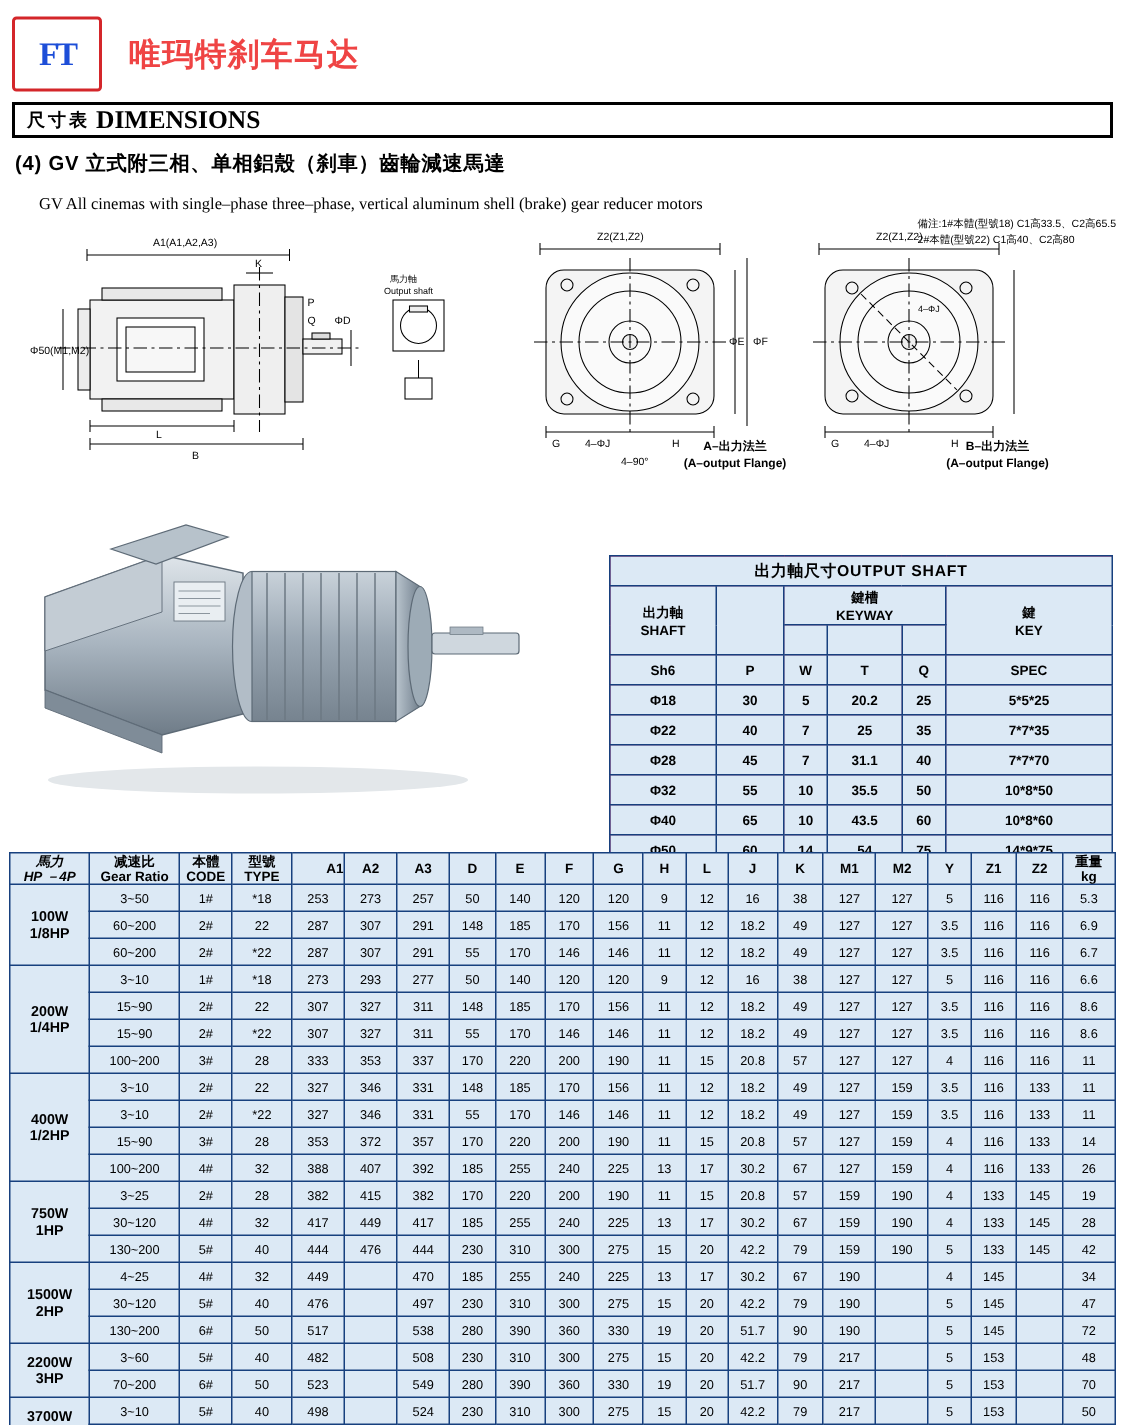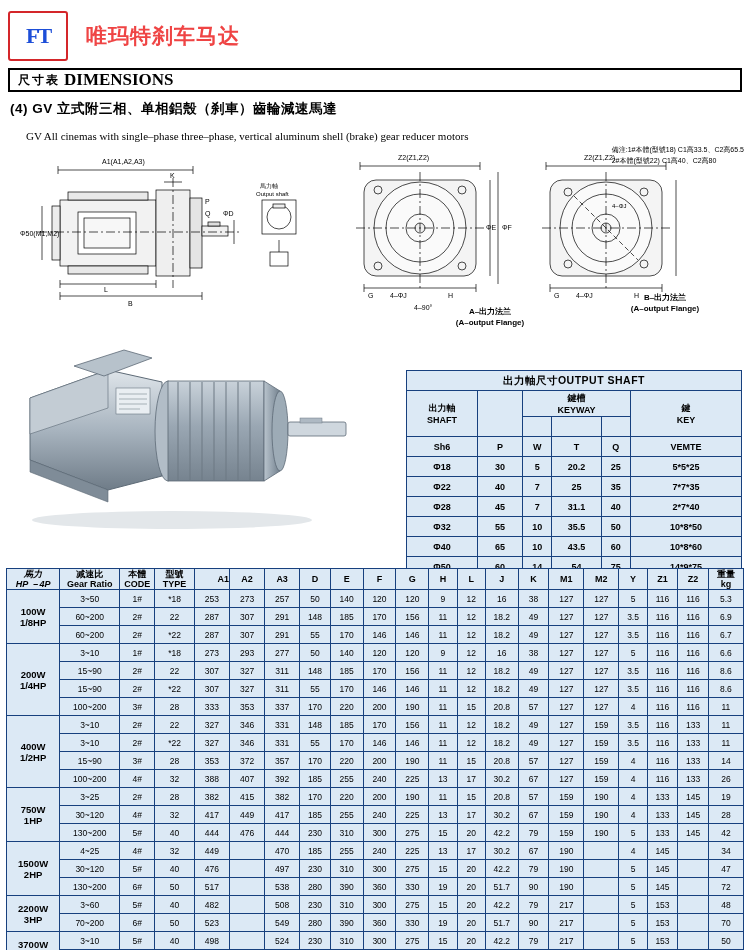--- a/index.html
+++ b/index.html
@@ -281,21 +281,21 @@
       <line x1="146" y1="136" x2="146" y2="144"></line>
       <line x1="160" y1="32" x2="160" y2="128"></line>
     </g>
     <text x="68" y="12" font-size="7" font-family="Liberation Sans">Z2(Z1,Z2)</text>
     <text x="60" y="150" font-size="7" font-family="Liberation Sans">4–ΦJ</text>
     <text x="96" y="60" font-size="6" font-family="Liberation Sans">4–ΦJ</text>
     <text x="38" y="150" font-size="7" font-family="Liberation Sans">G</text>
     <text x="118" y="150" font-size="7" font-family="Liberation Sans">H</text>
   </svg>
 
-  <div class="dwg-label" style="left:430px;top:162px;width:120px;">
+  <div class="dwg-label" style="left:430px;top:148px;width:120px;">
     <div>A–出力法兰</div>
     <div>(A–output Flange)</div>
   </div>
   <div class="dwg-label" style="left:600px;top:148px;width:130px;">
     <div>B–出力法兰</div>
     <div>(A–output Flange)</div>
   </div>
 </div>
 
 <div class="photo-wrap">
@@ -377,21 +377,21 @@
     <td>&nbsp;</td>
     <td>&nbsp;</td>
     <td>&nbsp;</td>
   </tr>
   <tr>
     <td>Sh6</td>
     <td>P</td>
     <td>W</td>
     <td>T</td>
     <td>Q</td>
-    <td>VEMTE</td>
+    <td>SPEC</td>
   </tr>
   </tbody>
     <tbody id="os-body">
       <tr>
         <td>Φ18</td>
         <td>30</td>
         <td>5</td>
         <td>20.2</td>
         <td>25</td>
         <td>5*5*25</td>
@@ -403,21 +403,21 @@
         <td>25</td>
         <td>35</td>
         <td>7*7*35</td>
       </tr>
       <tr>
         <td>Φ28</td>
         <td>45</td>
         <td>7</td>
         <td>31.1</td>
         <td>40</td>
-        <td>2*7*40</td>
+        <td>7*7*70</td>
       </tr>
       <tr>
         <td>Φ32</td>
         <td>55</td>
         <td>10</td>
         <td>35.5</td>
         <td>50</td>
         <td>10*8*50</td>
       </tr>
       <tr>

